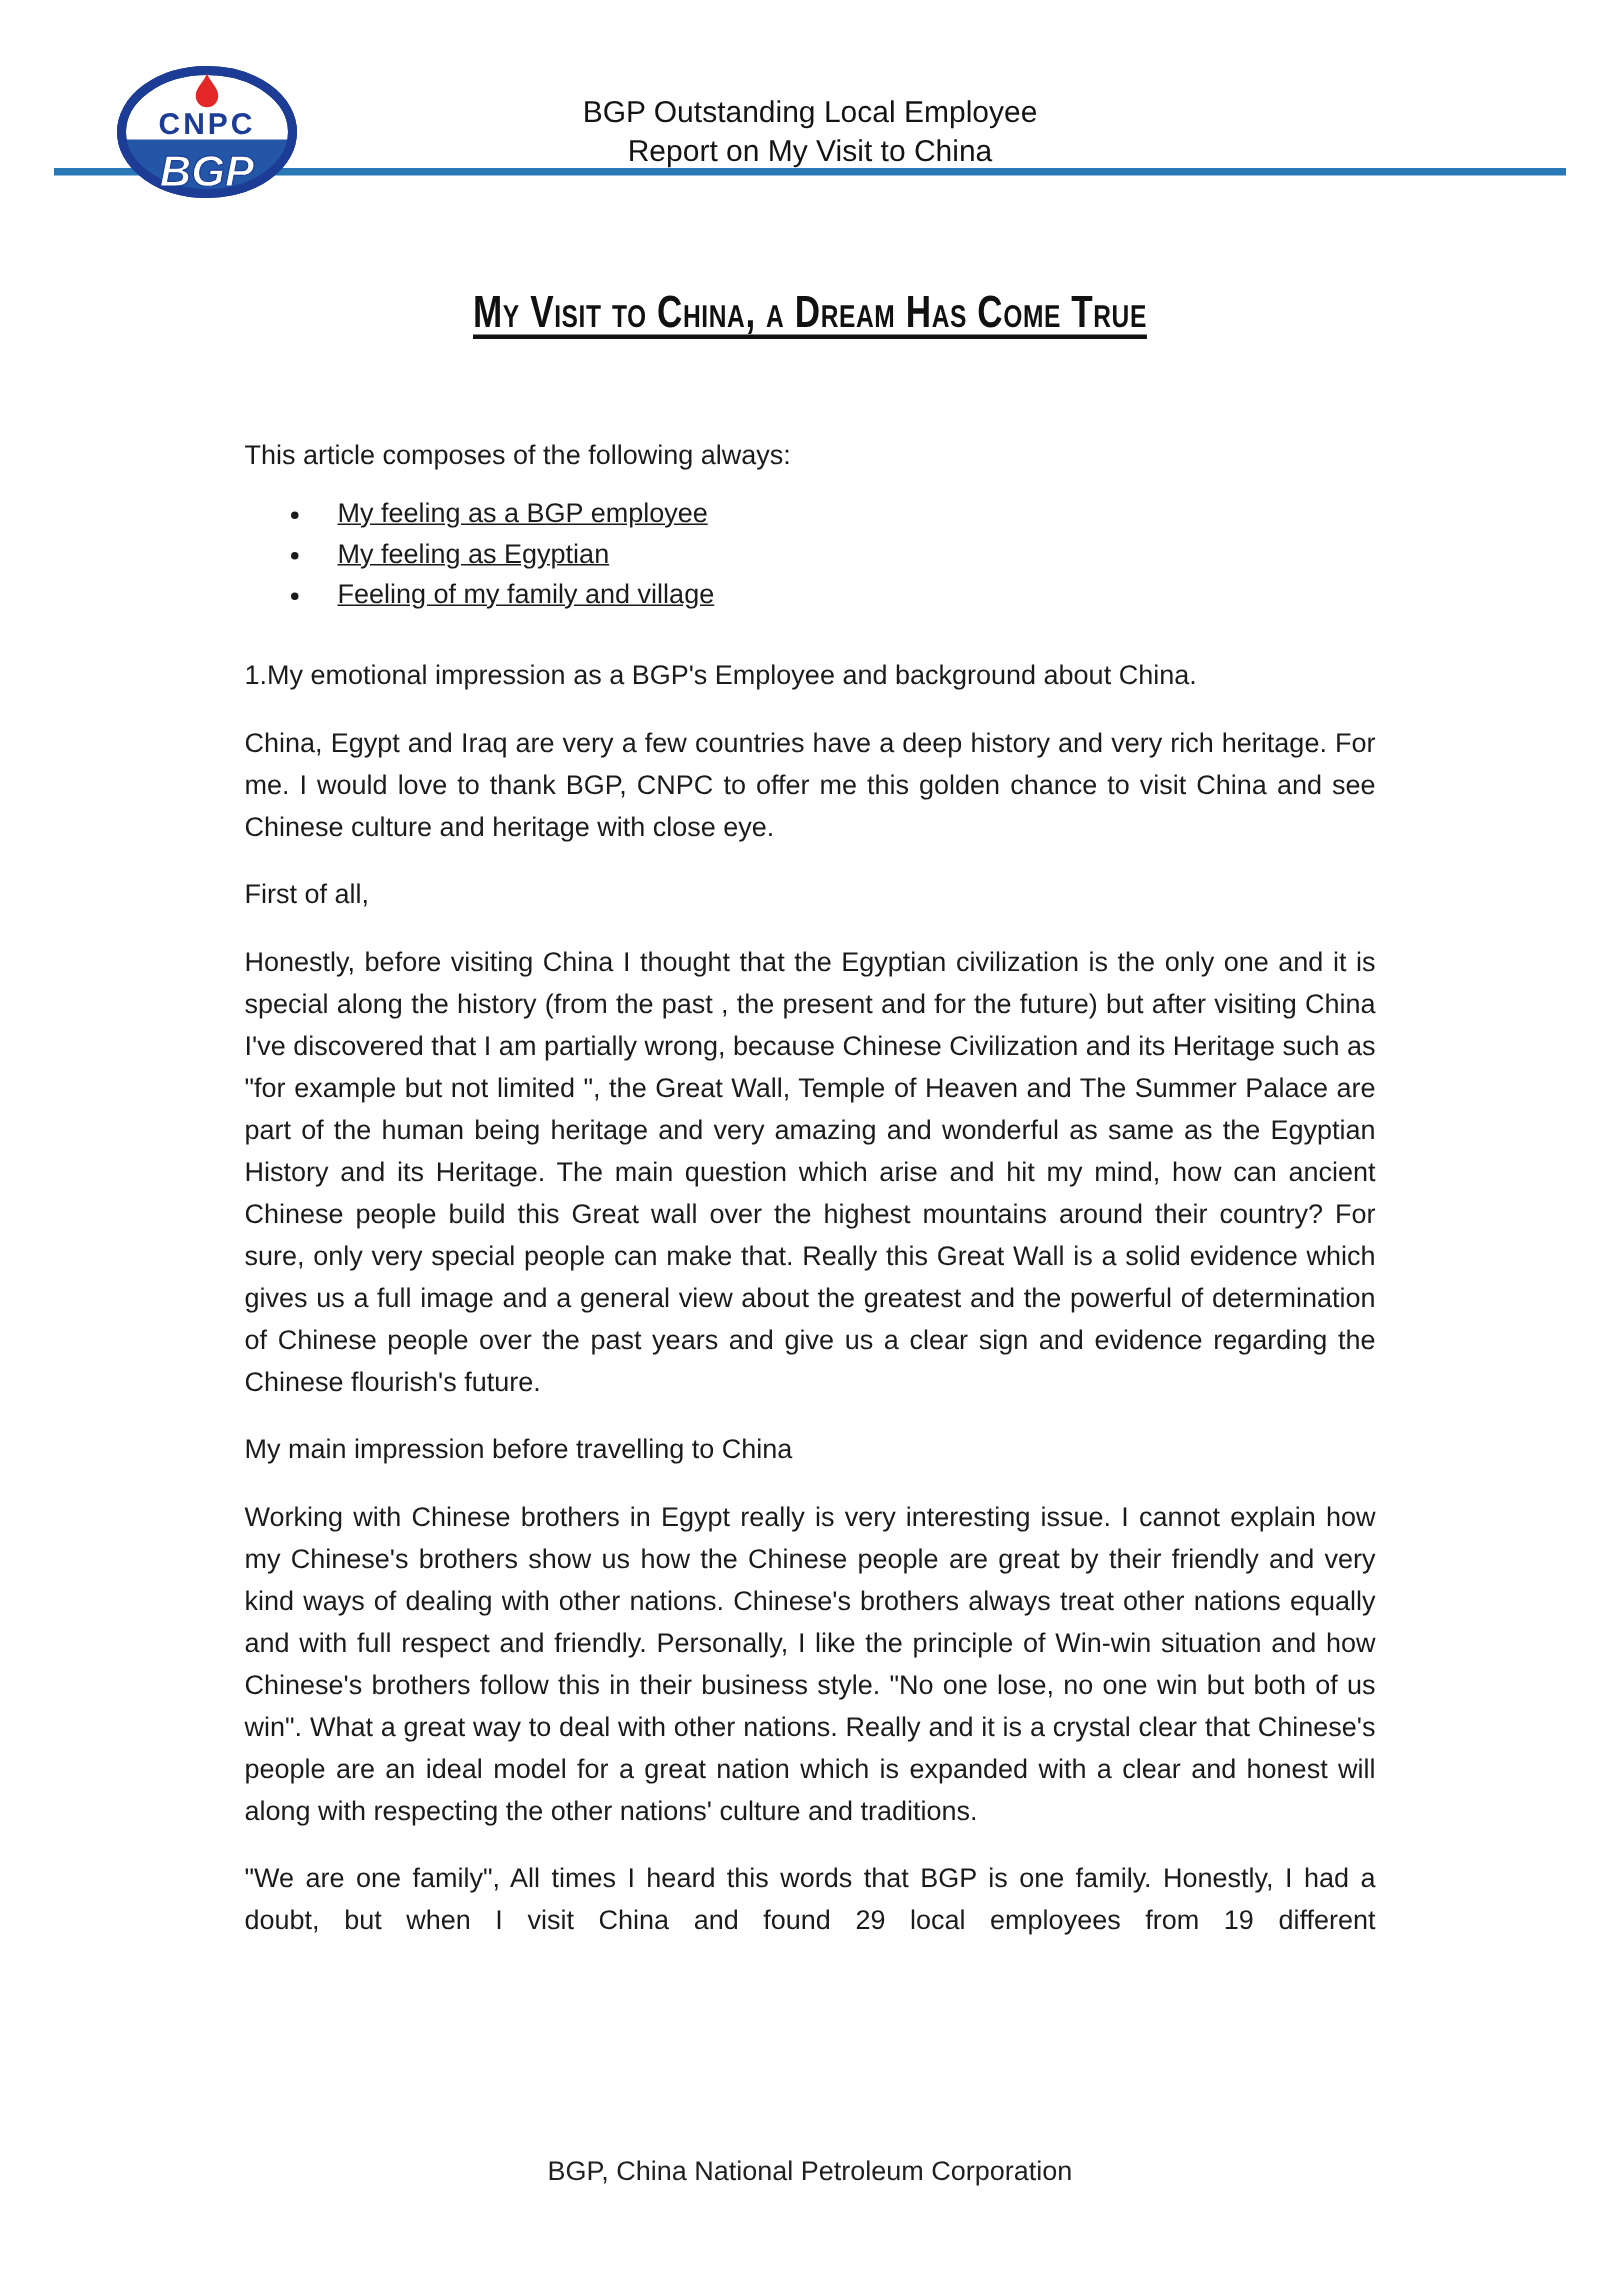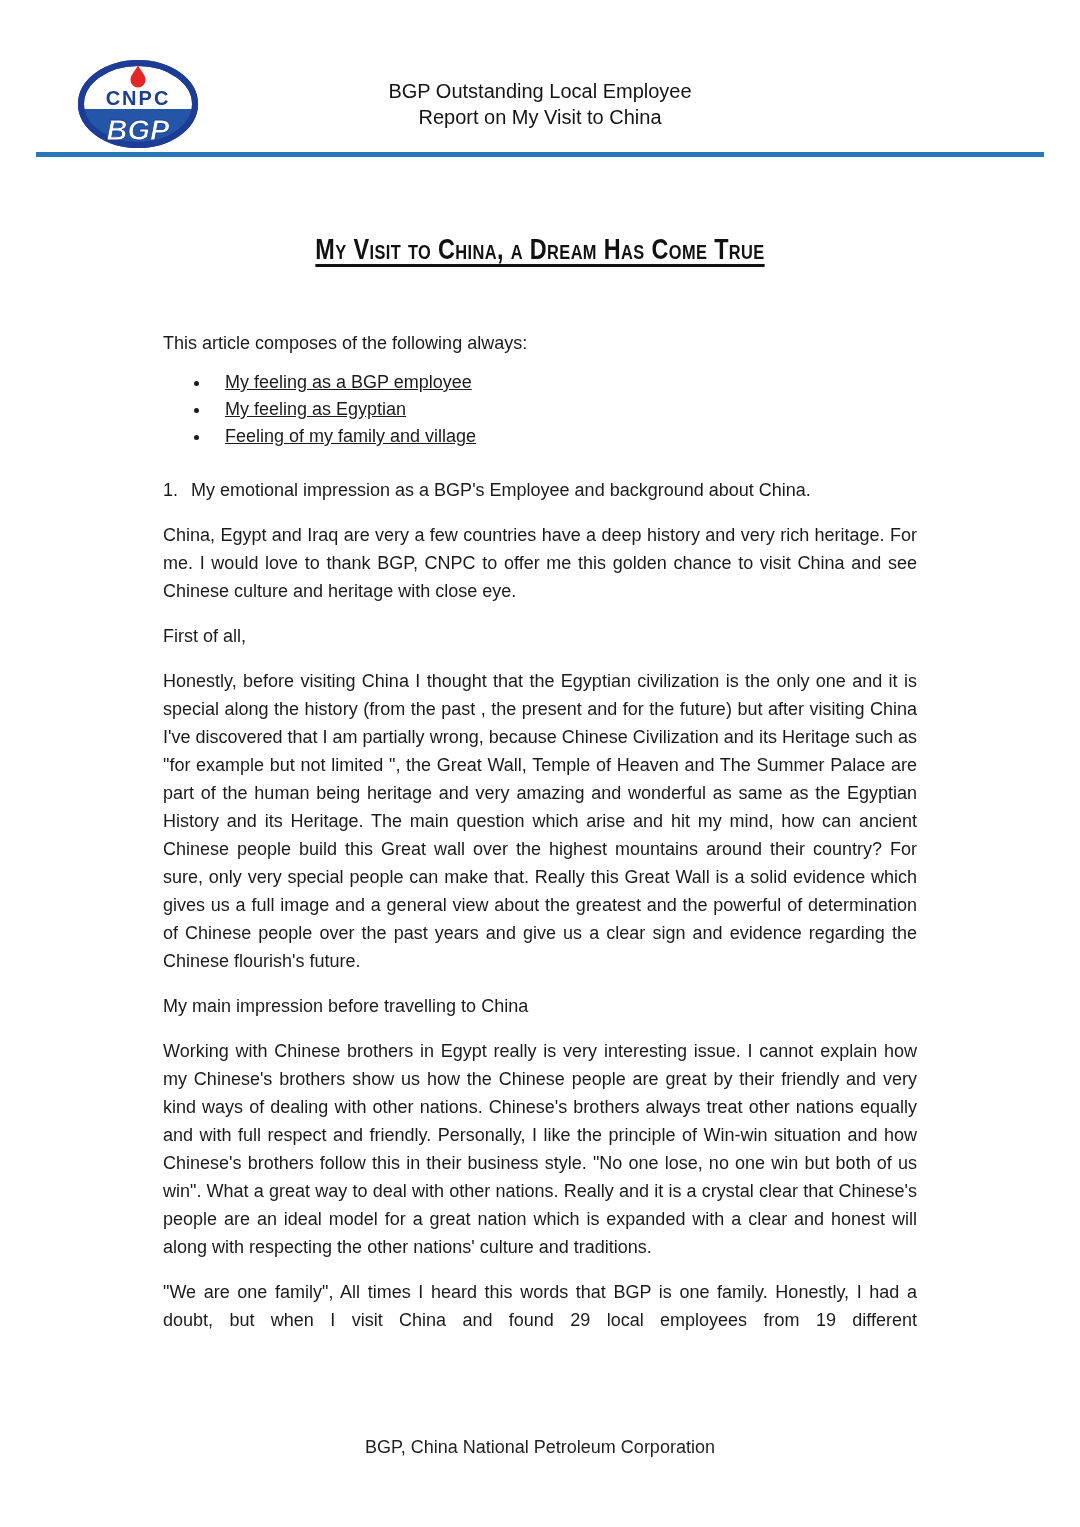--- a/index.html
+++ b/index.html
@@ -6,21 +6,21 @@
   .page{
     position:relative;
     width:1080px;
     height:1527px;
     background:#ffffff;
     font-family:"Liberation Sans", sans-serif;
     color:#1b1b1b;
     overflow:hidden;
   }
   
-  .header{position:relative;height:136px;margin-top:16px;}
+  .header{position:relative;height:112px;}
   .logo{position:absolute;left:74px;top:42px;}
   .header-titles{padding-top:62px;text-align:center;font-size:20px;line-height:26px;color:#141414;}
   .rule{height:5px;background:#2878b8;margin:0 36px;}
   
   .content{margin:74px 163px 0 163px;width:754px;font-size:18px;}
   .title{text-align:center;margin:0 0 62px 0;font-size:30px;line-height:36px;white-space:nowrap;font-weight:bold;}
   .title-inner{
     display:inline-block;
     transform:scaleX(0.78);
     transform-origin:center;
@@ -29,21 +29,21 @@
     text-decoration:underline;
     text-decoration-thickness:3px;
     text-underline-offset:5px;
     color:#111;
   }
   .intro{margin:0 0 12px 0;line-height:28px;}
   .bullets{margin:0 0 20px 0;padding-left:48px;list-style:disc;}
   .bullets li{line-height:27px;padding-left:14px;text-decoration:underline;}
   .section-heading{margin:26px 0 0 0;line-height:28px;display:flex;}
   .section-heading .num{flex:0 0 auto;}
-  .section-heading .sec-text{margin-left:13px;}
+  .section-heading .sec-text{}
   .body-p{margin:17px 0 0 0;line-height:28px;text-align:justify;}
   .no-justify{text-align:left;}
   .justify-last{text-align-last:justify;}
   .footer{
     position:absolute;left:0;top:1436px;width:100%;
     text-align:center;font-size:18px;color:#1f1f1f;line-height:22px;
   }
 </style>
 </head>
 <body>

